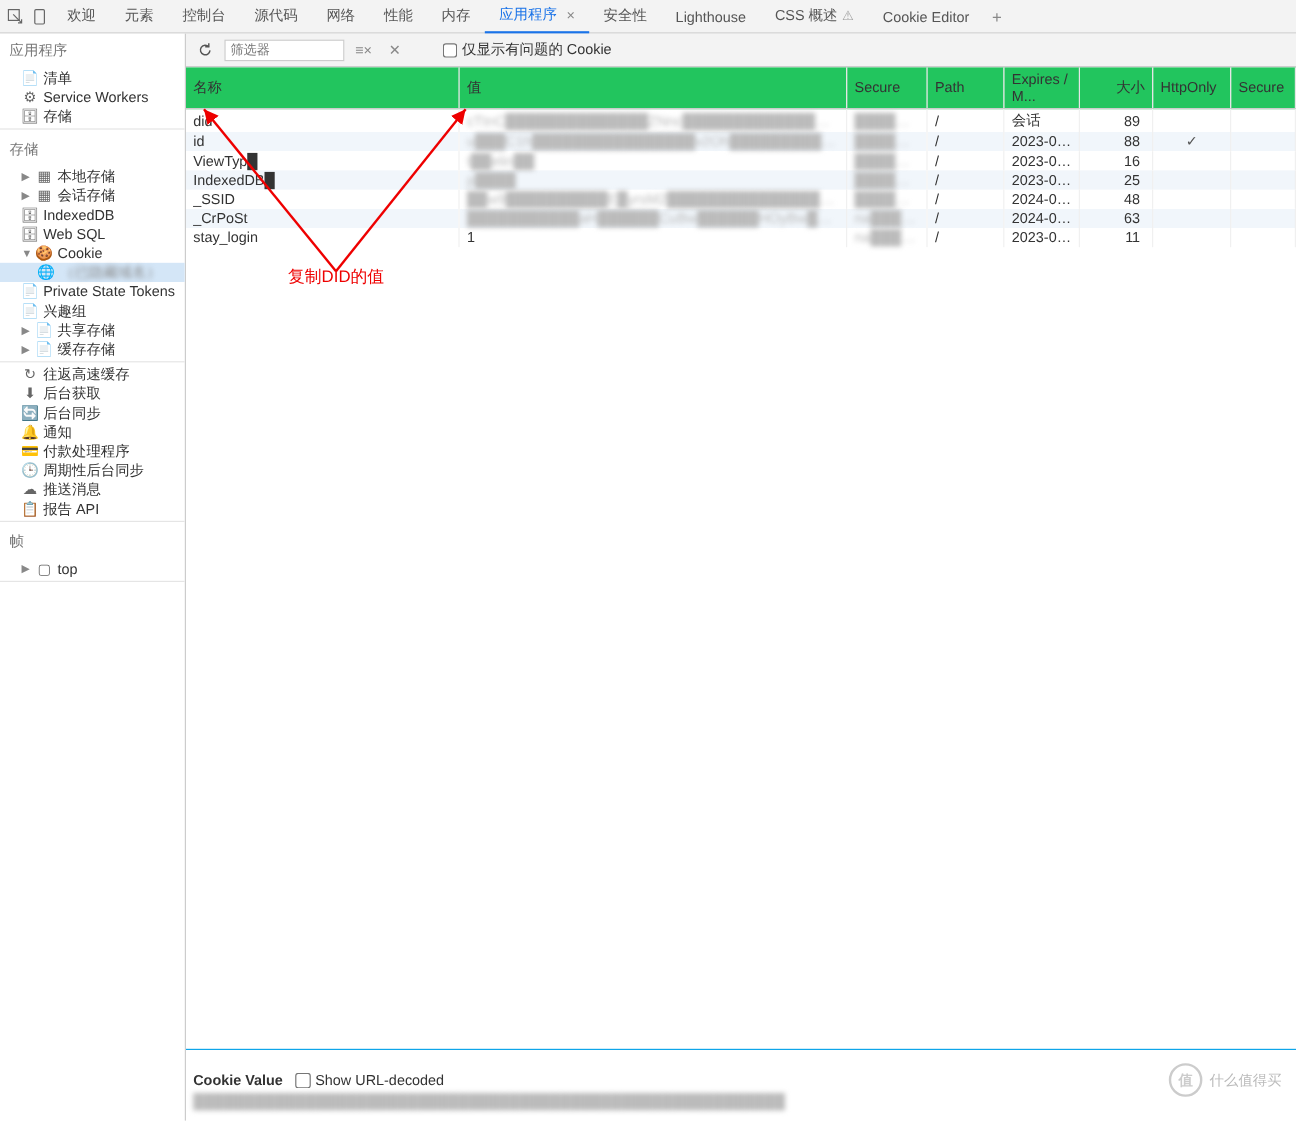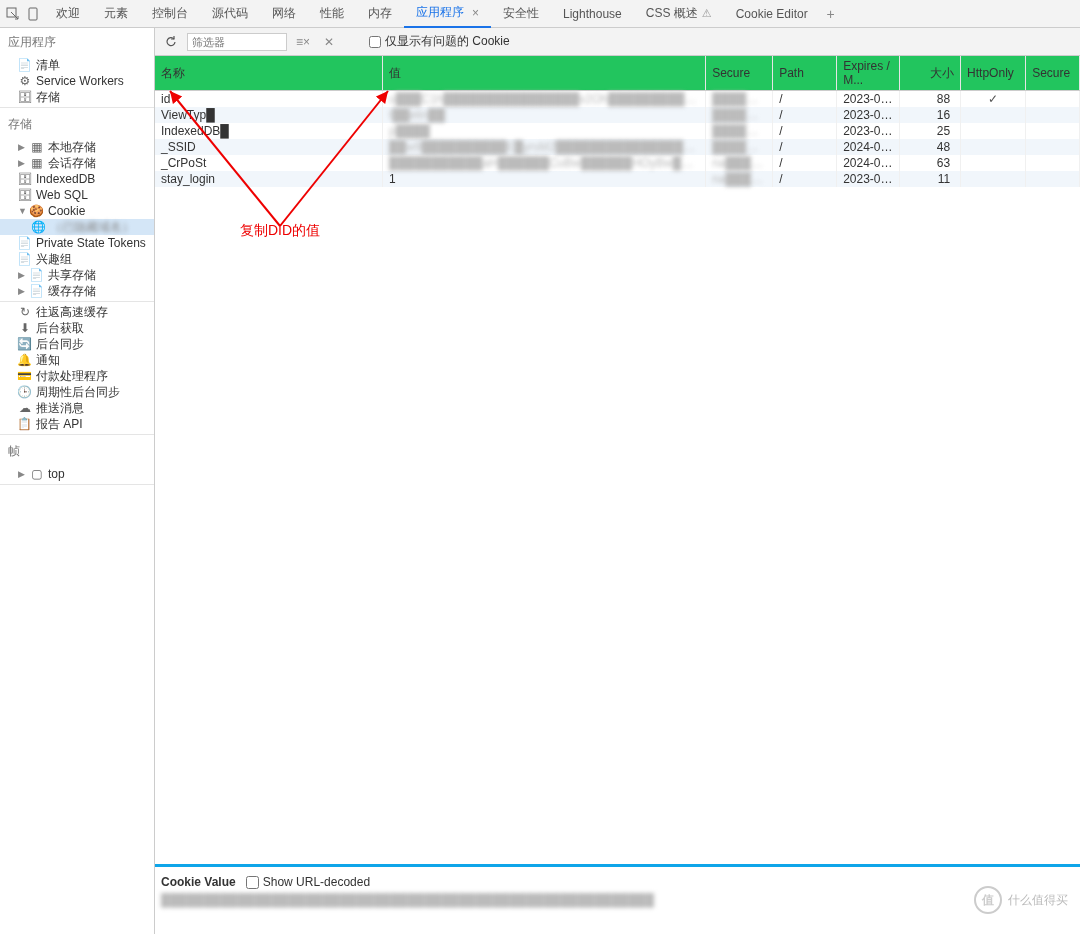--- a/index.html
+++ b/index.html
@@ -40,21 +40,21 @@
 .col-domain { width: 66px; }
 .col-path { width: 63px; }
 .col-expires { width: 62px; }
 .col-size { width: 60px; text-align: right; }
 .col-httponly { width: 64px; text-align: center; }
 .col-secure { width: 53px; }
 td.smudge { color: #bbb; filter: blur(2px); }
 td.size { text-align: right; padding-right: 10px; }
 td.check { text-align: center; color: #555; }
 
-.bottom-panel { border-top: 3px solid #0ea5e9; padding: 8px 6px; height: 70px; }
+.bottom-panel { border-top: 1px solid #0ea5e9; padding: 18px 6px; height: 60px; }
 .bottom-panel .hdr { display: flex; align-items: center; gap: 10px; }
 .bottom-panel .hdr .title { font-weight: bold; }
 .bottom-panel .hdr .chk { display: flex; align-items: center; gap: 4px; }
 .bottom-panel .val { margin-top: 4px; color: #bbb; filter: blur(2px); white-space: nowrap; }
 
 .annotation { position: absolute; top: 222px; left: 240px; color: #e00; font-size: 14px; font-weight: 500; pointer-events: none; }
 .arrow-svg { position: absolute; top: 36px; left: 160px; pointer-events: none; }
 
 .watermark { position: absolute; right: 12px; bottom: 20px; color: #bbb; font-size: 18px; display: flex; align-items: center; gap: 6px; }
 .watermark .logo { width: 28px; height: 28px; border: 2px solid #ccc; border-radius: 50%; display: flex; align-items: center; justify-content: center; color: #ccc; font-size: 12px; font-weight: bold; }
@@ -259,20 +259,30 @@
               <th>Secure</th>
               <th>Path</th>
               <th>Expires / M...</th>
               <th style="text-align: right;">大小</th>
               <th style="text-align: left;">HttpOnly</th>
               <th>Secure</th>
             </tr>
           </thead>
         <tbody id="tbody">
             <tr>
+              <td>did</td>
+              <td class="smudge">cTtnC██████████████ZNnc█████████████████O█████TD█</td>
+              <td class="smudge">████████</td>
+              <td>/</td>
+              <td>会话</td>
+              <td class="size">89</td>
+              <td class="check"></td>
+              <td></td>
+            </tr>
+            <tr>
               <td>id</td>
               <td class="smudge">u███C1h████████████████v2Oh██████████XWE████MiJJ9tvk...</td>
               <td class="smudge">████████</td>
               <td>/</td>
               <td>2023-07-01...</td>
               <td class="size">88</td>
               <td class="check">✓</td>
               <td></td>
             </tr>
             <tr>

